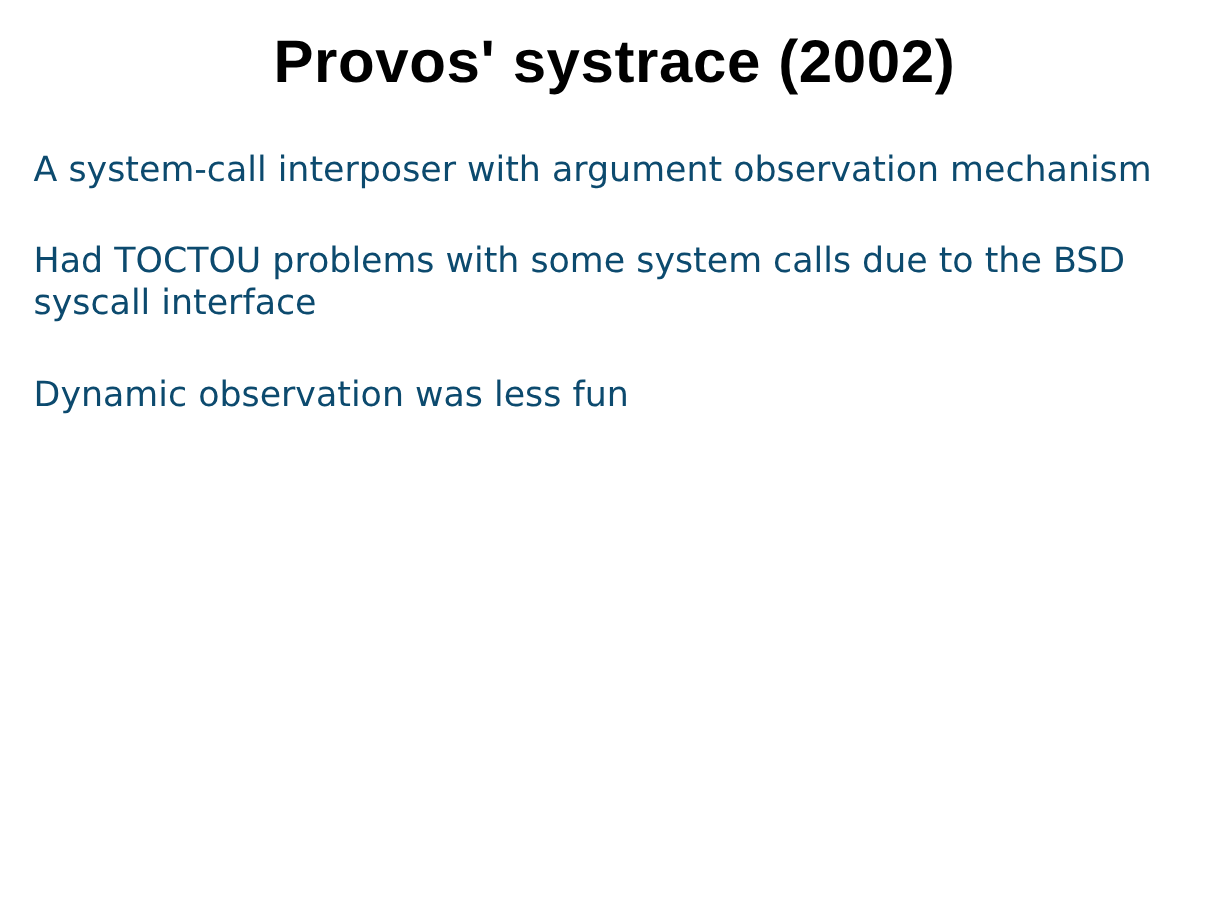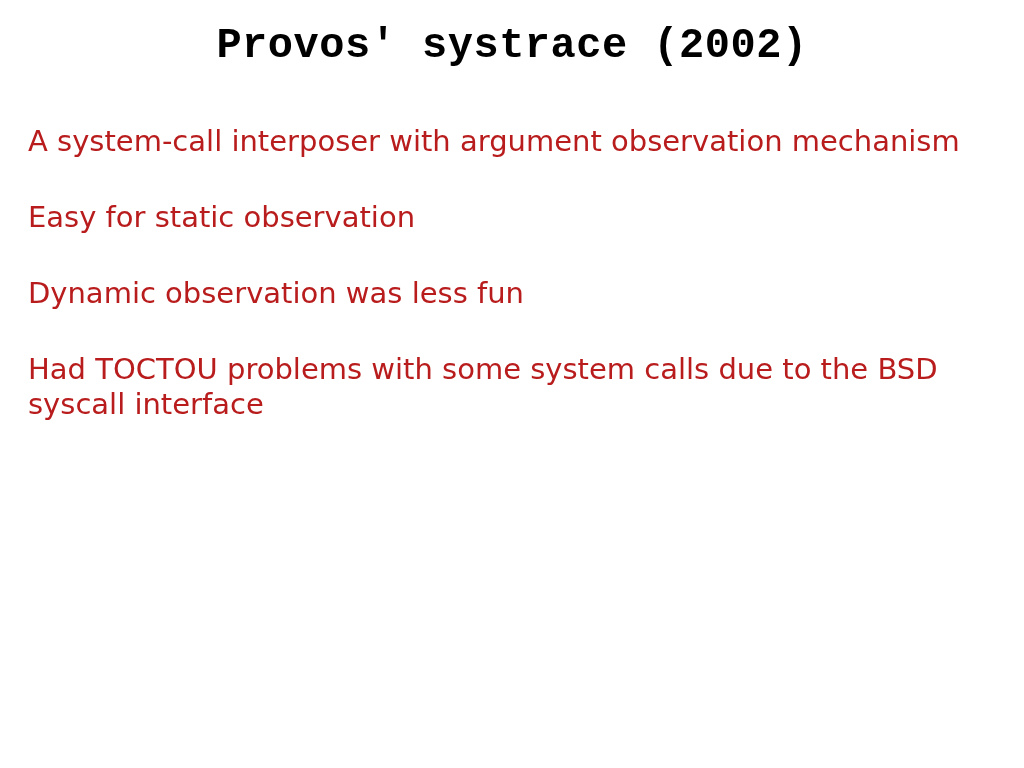--- a/index.html
+++ b/index.html
@@ -15,47 +15,46 @@
       width: 1024px;
       height: 768px;
       background: #ffffff;
     }
     .slide-title {
       position: absolute;
       top: 22px;
       left: 0;
       width: 100%;
       text-align: center;
-      font-size: 42px;
+      font-size: 50px;
       font-weight: bold;
       letter-spacing: 0.5px;
       color: #000000;
-      font-family: Liberation Mono, monospace;
+      font-family: Liberation Sans, sans-serif;
     }
     .slide-body {
       position: absolute;
       top: 124px;
       left: 28px;
       width: 956px;
     }
     .bullet {
       font-size: 29px;
       line-height: 35px;
-      color: #b91c1c;
+      color: #0c4a6e;
       margin-bottom: 41px;
       font-family: "DejaVu Sans", "Liberation Sans", sans-serif;
     }
   </style>
 </head>
 <body>
 
 <div class="slide">
 
   <div class="slide-title">Provos' systrace (2002)</div>
 
   <div class="slide-body">
     <p class="bullet">A system-call interposer with argument observation mechanism</p>
-    <p class="bullet">Easy for static observation</p>
+    <p class="bullet">Had TOCTOU problems with some system calls due to the BSD syscall interface</p>
     <p class="bullet">Dynamic observation was less fun</p>
-    <p class="bullet">Had TOCTOU problems with some system calls due to the BSD syscall interface</p>
   </div>
 
 </div>
 
 </body></html>

